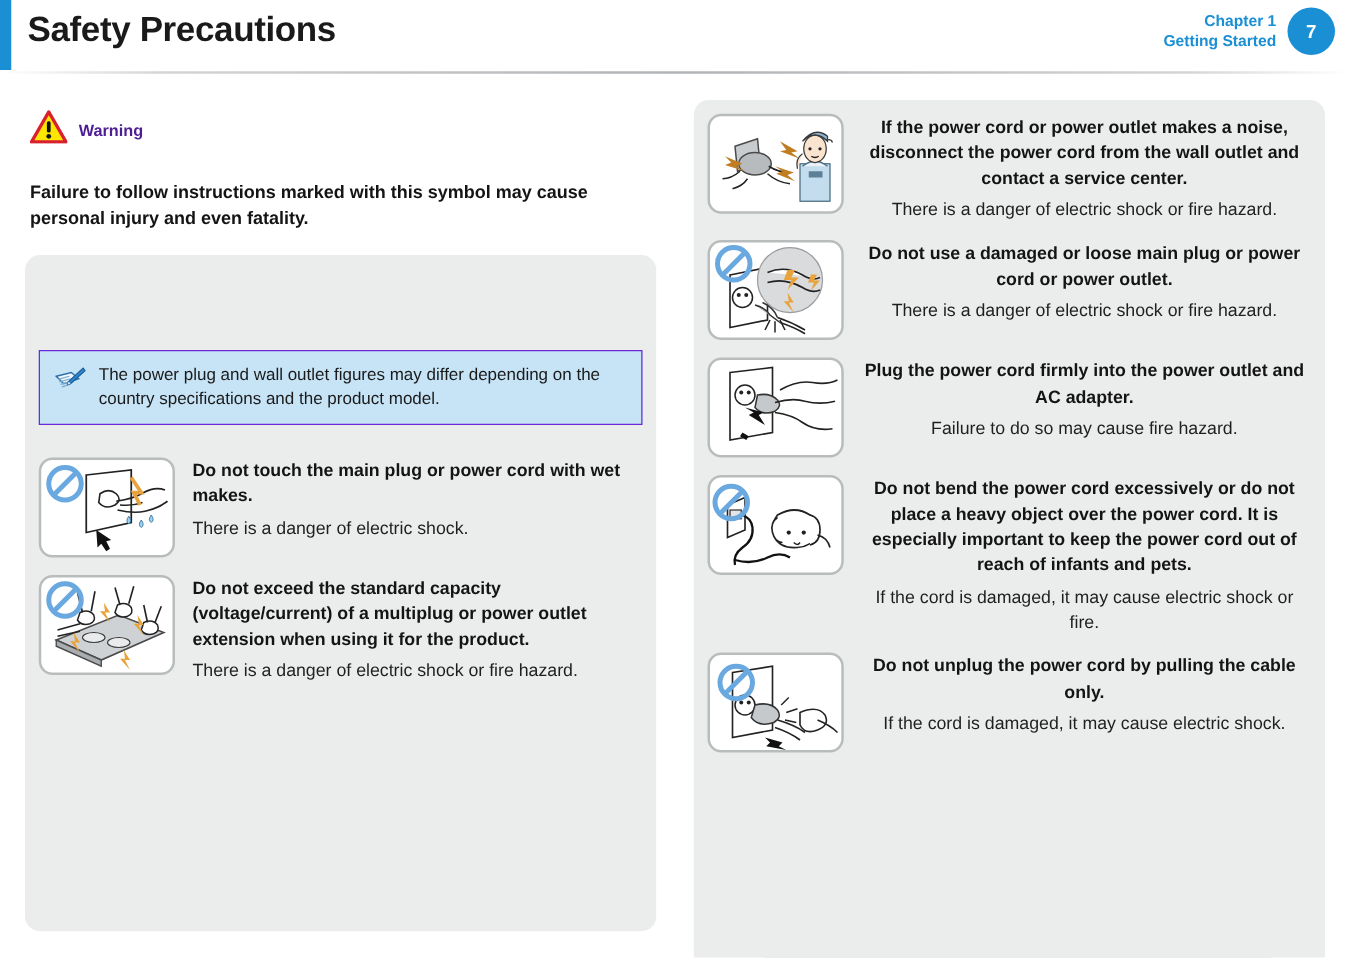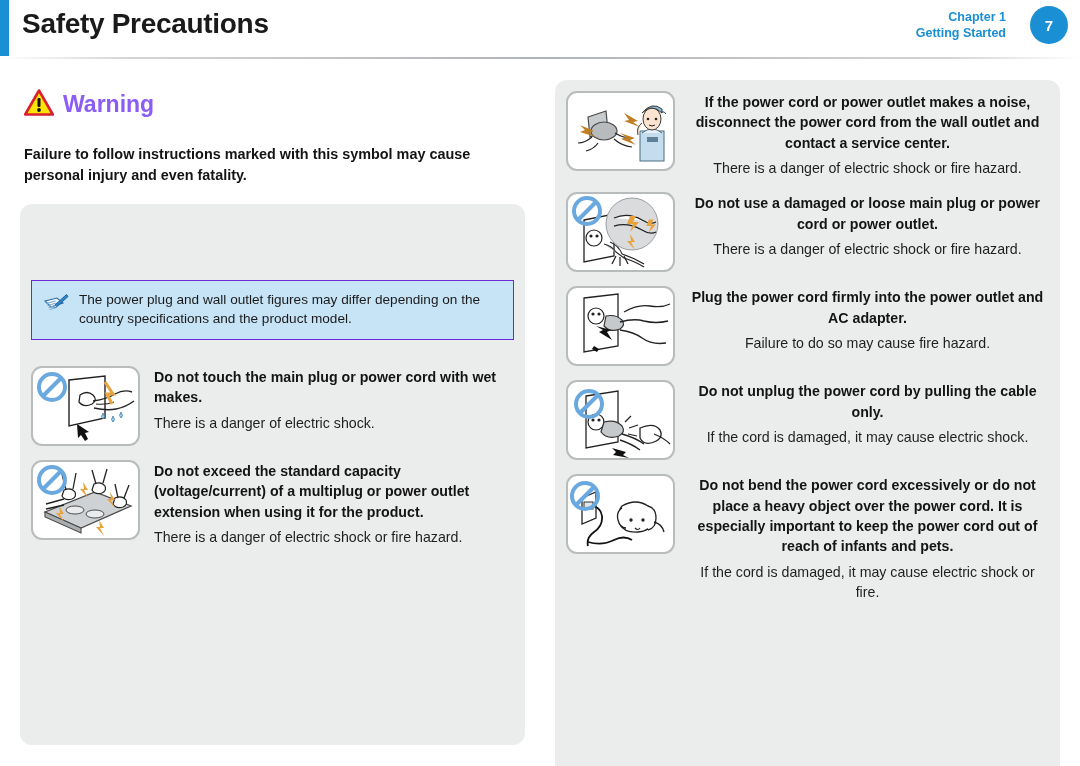--- a/index.html
+++ b/index.html
@@ -39,21 +39,21 @@
     font-weight: bold;
     color: #1a1a1a;
     letter-spacing: -0.3px;
     white-space: nowrap;
   }
   .header-right {
     position: absolute;
     right: 12px; top: 6px;
     display: flex;
     align-items: center;
-    gap: 24px;
+    gap: 9px;
   }
   .chapter-lines {
     text-align: right;
     line-height: 1.28;
   }
   .chapter-line {
     font-size: 12.5px;
     font-weight: bold;
     color: #1a8fd4;
     white-space: nowrap;
@@ -88,23 +88,23 @@
     width: 500px;
   }
   .warning-head {
     display: flex;
     align-items: center;
     gap: 9px;
     height: 32px;
   }
   .warn-tri { flex: none; }
   .warning-word {
-    font-size: 23px;
-    font-weight: bold;
-    color: #8b5cf6;
+    font-size: 13px;
+    font-weight: bold;
+    color: #4c1d95;
   }
   .warning-desc {
     margin-top: 24px;
     font-size: 14.4px;
     font-weight: bold;
     color: #141414;
     line-height: 1.44;
     width: 485px;
   }
 
@@ -402,48 +402,20 @@
         </div>
         <div class="item-text">
           <div class="item-title">Plug the power cord firmly into the power outlet and AC adapter.</div>
           <div class="item-desc">Failure to do so may cause fire hazard.</div>
         </div>
       </div>
 
       <div class="item">
         <div class="thumb">
           <svg width="105" height="76" viewBox="0 0 105 76">
-            <path d="M18 14 L50 9 L50 60 L18 66 Z" fill="#fff" stroke="#222" stroke-width="1.3"></path>
-            <circle cx="28" cy="40" r="8" fill="#fff" stroke="#222" stroke-width="1.2"></circle>
-            <circle cx="25" cy="38" r="1.6" fill="#222"></circle>
-              <circle cx="31" cy="38" r="1.6" fill="#222"></circle>
-            <path d="M36 40 q12 -3 18 4 q4 6 -3 10 q-12 4 -18 -4 z" fill="#c6c9cb" stroke="#333" stroke-width="1.2"></path>
-            <path d="M54 52 q14 4 22 10" fill="none" stroke="#222" stroke-width="1.4"></path>
-            <path d="M52 58 q12 4 20 10" fill="none" stroke="#222" stroke-width="1.4"></path>
-            <g stroke="#222" stroke-width="1.2">
-              <path d="M57 40 l6 -6"></path>
-                <path d="M61 46 l9 -3"></path>
-                <path d="M60 52 l9 2"></path>
-            </g>
-            <path d="M72 46 q14 -6 20 2 q4 8 -6 12 q-10 4 -14 -4 z" fill="#fff" stroke="#222" stroke-width="1.3"></path>
-            <path d="M86 52 q10 4 16 10" fill="none" stroke="#222" stroke-width="1.3"></path>
-            <path d="M44 66 l14 4 -3 3 6 3 -16 -3 3 -3 z" fill="#111"></path>
-            <circle cx="21" cy="22" r="13" fill="none" stroke="#6aa9e0" stroke-width="4"></circle>
-            <line x1="12" y1="31" x2="30" y2="13" stroke="#6aa9e0" stroke-width="4"></line>
-          </svg>
-        </div>
-        <div class="item-text">
-          <div class="item-title">Do not unplug the power cord by pulling the cable only.</div>
-          <div class="item-desc">If the cord is damaged, it may cause electric shock.</div>
-        </div>
-      </div>
-
-      <div class="item">
-        <div class="thumb">
-          <svg width="105" height="76" viewBox="0 0 105 76">
             <path d="M14 22 L28 16 L28 42 L14 48 Z" fill="#fff" stroke="#222" stroke-width="1.3"></path>
             <rect x="16" y="26" width="9" height="7" fill="#e3e5e6" stroke="#333" stroke-width="1"></rect>
             <path d="M25 30 q8 2 9 10 q1 10 -8 16 q-8 6 -6 14" fill="none" stroke="#111" stroke-width="1.8"></path>
             <path d="M20 66 q14 4 26 -2 q10 -5 18 0" fill="none" stroke="#111" stroke-width="1.8"></path>
             <path d="M54 30 q14 -8 26 0 q10 7 6 16 q-4 9 -16 10 q-14 1 -18 -8 q-4 -10 2 -18 z" fill="#fff" stroke="#222" stroke-width="1.4"></path>
             <path d="M54 32 q-6 4 -4 12 q2 8 8 8" fill="#fff" stroke="#222" stroke-width="1.3"></path>
             <path d="M80 30 q8 2 8 12 q0 10 -8 12" fill="#fff" stroke="#222" stroke-width="1.3"></path>
             <circle cx="63" cy="44" r="1.7" fill="#222"></circle>
               <circle cx="75" cy="44" r="1.7" fill="#222"></circle>
             <path d="M67 52 q3 3 5 0" fill="none" stroke="#222" stroke-width="1.2"></path>
@@ -451,16 +423,44 @@
             <circle cx="17" cy="20" r="13" fill="none" stroke="#6aa9e0" stroke-width="4"></circle>
             <line x1="8" y1="29" x2="26" y2="11" stroke="#6aa9e0" stroke-width="4"></line>
           </svg>
         </div>
         <div class="item-text">
           <div class="item-title">Do not bend the power cord excessively or do not place a heavy object over the power cord. It is especially important to keep the power cord out of reach of infants and pets.</div>
           <div class="item-desc">If the cord is damaged, it may cause electric shock or fire.</div>
         </div>
       </div>
 
+      <div class="item">
+        <div class="thumb">
+          <svg width="105" height="76" viewBox="0 0 105 76">
+            <path d="M18 14 L50 9 L50 60 L18 66 Z" fill="#fff" stroke="#222" stroke-width="1.3"></path>
+            <circle cx="28" cy="40" r="8" fill="#fff" stroke="#222" stroke-width="1.2"></circle>
+            <circle cx="25" cy="38" r="1.6" fill="#222"></circle>
+              <circle cx="31" cy="38" r="1.6" fill="#222"></circle>
+            <path d="M36 40 q12 -3 18 4 q4 6 -3 10 q-12 4 -18 -4 z" fill="#c6c9cb" stroke="#333" stroke-width="1.2"></path>
+            <path d="M54 52 q14 4 22 10" fill="none" stroke="#222" stroke-width="1.4"></path>
+            <path d="M52 58 q12 4 20 10" fill="none" stroke="#222" stroke-width="1.4"></path>
+            <g stroke="#222" stroke-width="1.2">
+              <path d="M57 40 l6 -6"></path>
+                <path d="M61 46 l9 -3"></path>
+                <path d="M60 52 l9 2"></path>
+            </g>
+            <path d="M72 46 q14 -6 20 2 q4 8 -6 12 q-10 4 -14 -4 z" fill="#fff" stroke="#222" stroke-width="1.3"></path>
+            <path d="M86 52 q10 4 16 10" fill="none" stroke="#222" stroke-width="1.3"></path>
+            <path d="M44 66 l14 4 -3 3 6 3 -16 -3 3 -3 z" fill="#111"></path>
+            <circle cx="21" cy="22" r="13" fill="none" stroke="#6aa9e0" stroke-width="4"></circle>
+            <line x1="12" y1="31" x2="30" y2="13" stroke="#6aa9e0" stroke-width="4"></line>
+          </svg>
+        </div>
+        <div class="item-text">
+          <div class="item-title">Do not unplug the power cord by pulling the cable only.</div>
+          <div class="item-desc">If the cord is damaged, it may cause electric shock.</div>
+        </div>
+      </div>
+
     </div>
   </div>
 
 </div>
 
 </body></html>

